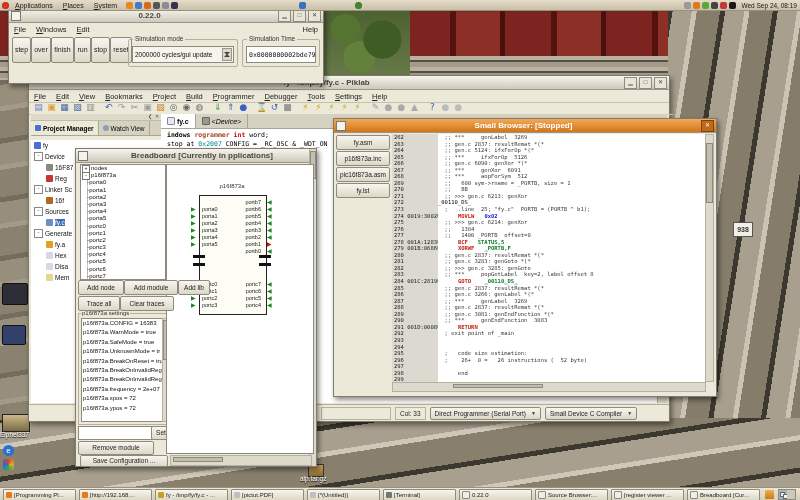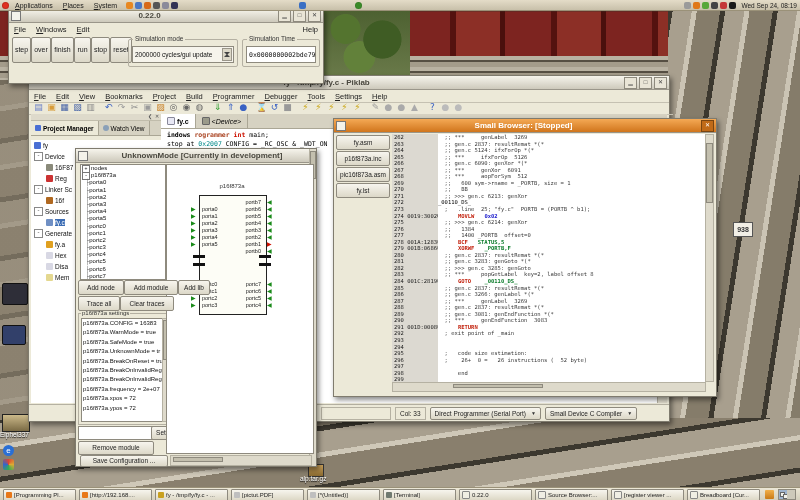--- a/index.html
+++ b/index.html
@@ -307,21 +307,21 @@
       <div id="ed-tabs">
         <div class="ed-tab active">
           <span class="mini-ico" style="background:#e8e8f4;border:1px solid #889;"></span>
           <span class="edlbl">fy.c</span>
         </div>
         <div class="ed-tab italic">
           <span class="mini-ico" style="background:#9a9a8a;border:1px solid #666;"></span>
           <span class="edlbl">&lt;Device&gt;</span>
         </div>
       </div>
-      <div id="ed-code"><div><span class="kw">indows</span><span class="pln"> </span><span class="typ">rogrammer</span><span class="pln"> </span><span class="typ2">int</span><span class="pln"> main;</span></div><div><span class="pln">stop at </span><span class="hex">0x2007</span><span class="pln"> CONFIG = _RC_OSC &amp; _WDT_ON</span></div></div>
+      <div id="ed-code"><div><span class="kw">indows</span><span class="pln"> </span><span class="typ">rogrammer</span><span class="pln"> </span><span class="typ2">int</span><span class="pln"> word;</span></div><div><span class="pln">stop at </span><span class="hex">0x2007</span><span class="pln"> CONFIG = _RC_OSC &amp; _WDT_ON</span></div></div>
       <div id="ed-vscroll">
         <div class="sb-thumb" style="top:12px;height:30px;"></div>
       </div>
     </div>
 
     <div id="pk-status">
       <div class="st-seg" style="margin-left:292px;width:60px;"></div>
       <div class="st-seg">
         <span>Col: 33</span>
       </div>
@@ -367,21 +367,21 @@
       <span class="legend">Simulation Time</span>
       <div class="entry" style="position:absolute;left:3px;top:6px;right:3px;height:15px;">
         <span>0x0000000002bde790</span>
       </div>
     </div>
   </div>
 
   <div class="window" id="breadboard">
     <div class="titlebar">
       <span class="wicon"></span>
-      <span class="title-text">UnknownMode [Currently in development]</span>
+      <span class="title-text">Breadboard [Currently in pplications]</span>
     </div>
     <div id="bb-tree">
         <div class="bb-row">
           <div class="bb-exp">+</div>
           <span>nodes</span>
         </div>
         <div class="bb-row">
           <div class="bb-exp">-</div>
           <span>p16f873a</span>
         </div>

